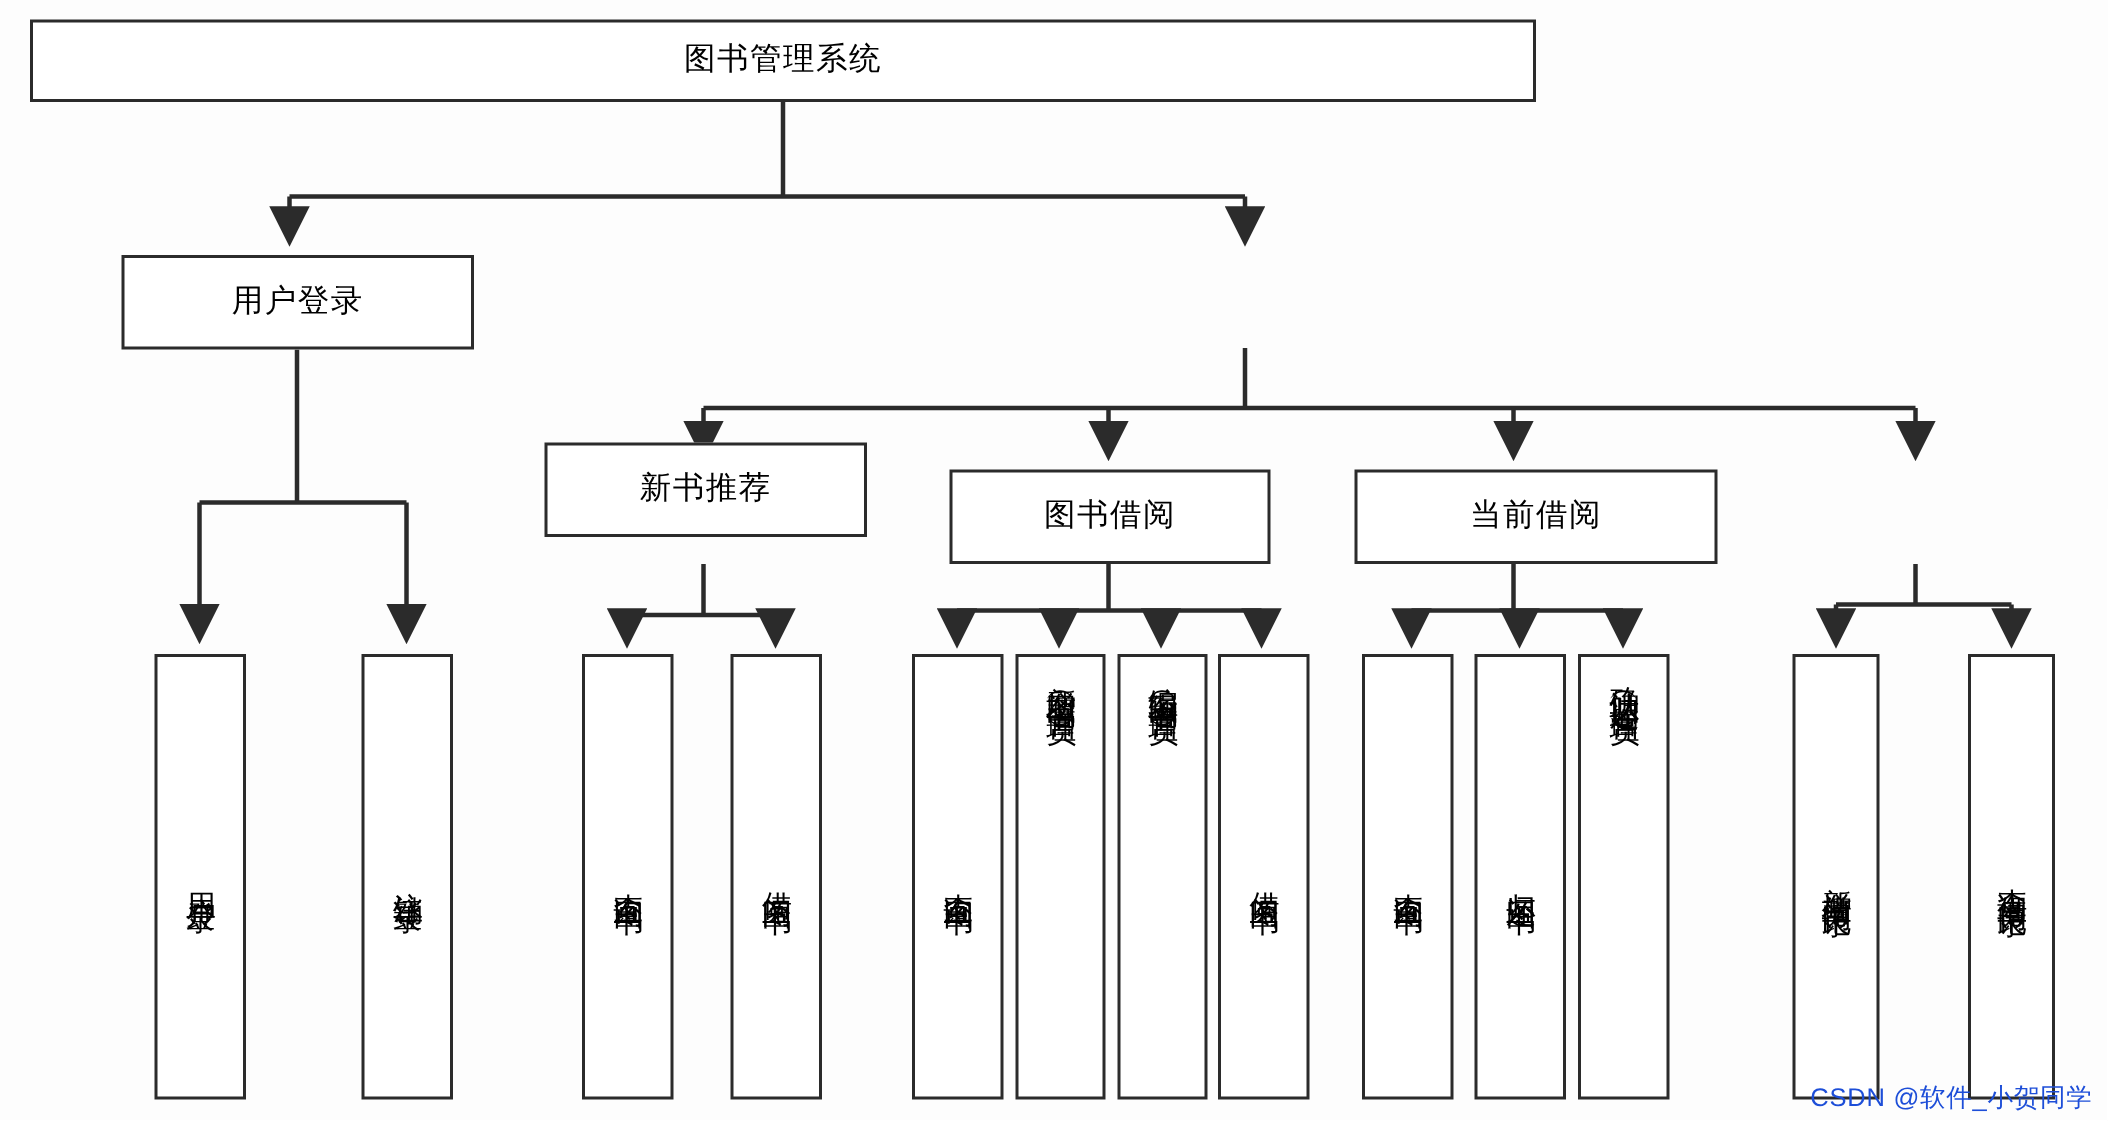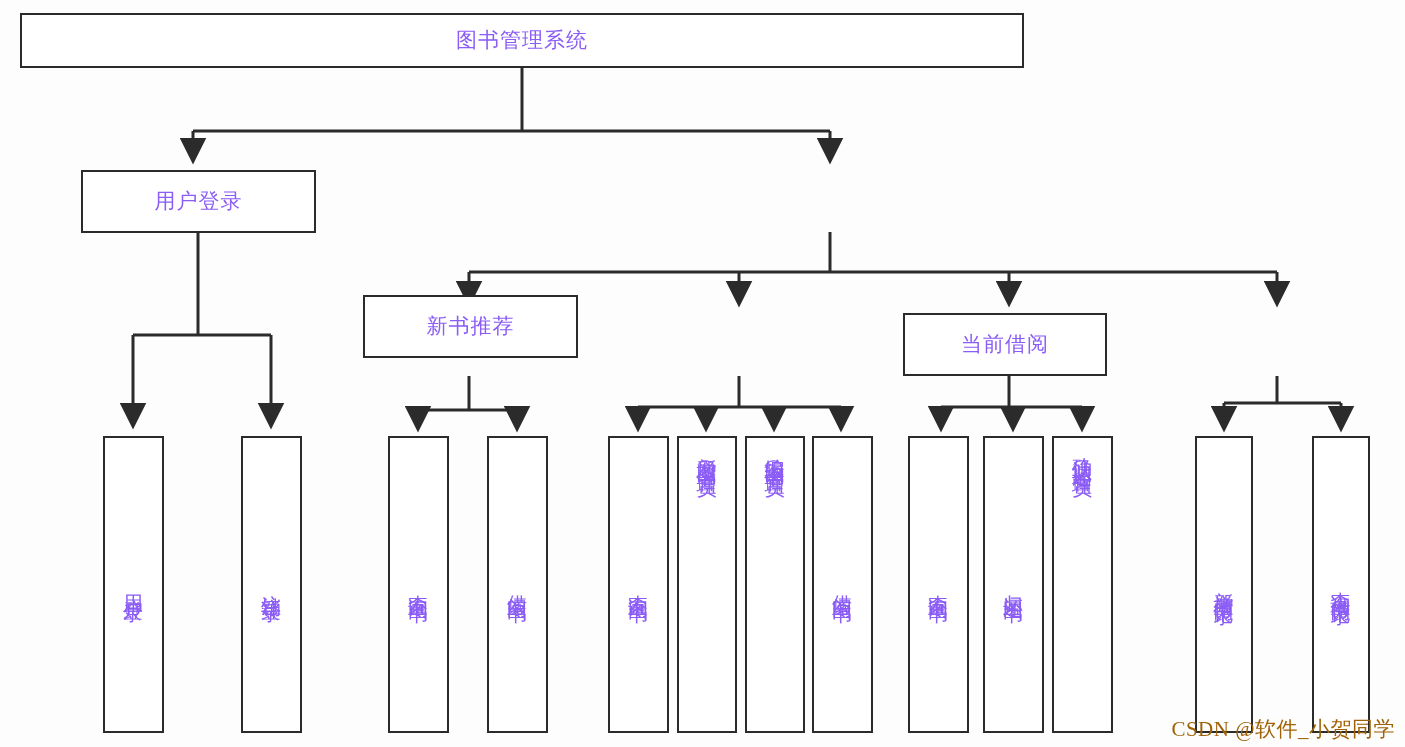--- a/index.html
+++ b/index.html
@@ -34,21 +34,21 @@
     border: 2.5px solid #2b2b2b;
     display: flex;
     align-items: center;
     justify-content: center;
     z-index: 2;
   }
   .node .label {
     font-size: 21px;
     line-height: 1.05;
     letter-spacing: 1px;
-    color: #8b5cf6;
+    color: #000000;
     white-space: nowrap;
     text-align: center;
   }
   
   .node.horiz .label {
     writing-mode: horizontal-tb;
   }
   
   .node.vert {
     align-items: flex-start;
@@ -63,26 +63,25 @@
     line-height: 1;
   }
   .node.vert.centered {
     align-items: center;
     padding-top: 0;
   }
   .watermark {
     position: absolute;
     right: 10px;
     bottom: 4px;
-    font-size: 21px;
-    color: #a16207;
+    font-size: 17px;
+    color: #1d4ed8;
     letter-spacing: 0.5px;
     z-index: 5;
     white-space: nowrap;
-    font-family: Liberation Serif, serif;
   }
 </style>
 </head>
 <body>
 
 <div id="diagram">
 
   <svg id="edges" viewBox="0 0 1405 747" width="1405" height="747">
     <defs>
       <marker id="arrow" viewBox="0 0 12 12" refX="10" refY="6" markerWidth="9" markerHeight="9" orient="auto-start-reverse">
@@ -139,22 +138,25 @@
 
   <div class="node horiz" style="left:81px; top:170px; width:235px; height:63px;">
     <span class="label">用户登录</span>
   </div>
 
 
   <div class="node horiz" style="left:363px; top:295px; width:215px; height:63px;">
     <span class="label">新书推荐</span>
   </div>
 
-
-  <div class="node horiz" style="left:903px; top:313px; width:204px; height:63px;">
+  <div class="node horiz" style="left:633px; top:313px; width:214px; height:63px;">
+    <span class="label">图书借阅</span>
+  </div>
+
+  <div class="node horiz" style="left:903px; top:313px; width:242px; height:63px;">
     <span class="label">当前借阅</span>
   </div>
 
 
   <div class="node vert centered" style="left:103px; top:436px; width:61px; height:297px;">
     <span class="label">用户登录</span>
   </div>
 
   <div class="node vert centered" style="left:241px; top:436px; width:61px; height:297px;">
     <span class="label">注销登录</span>

